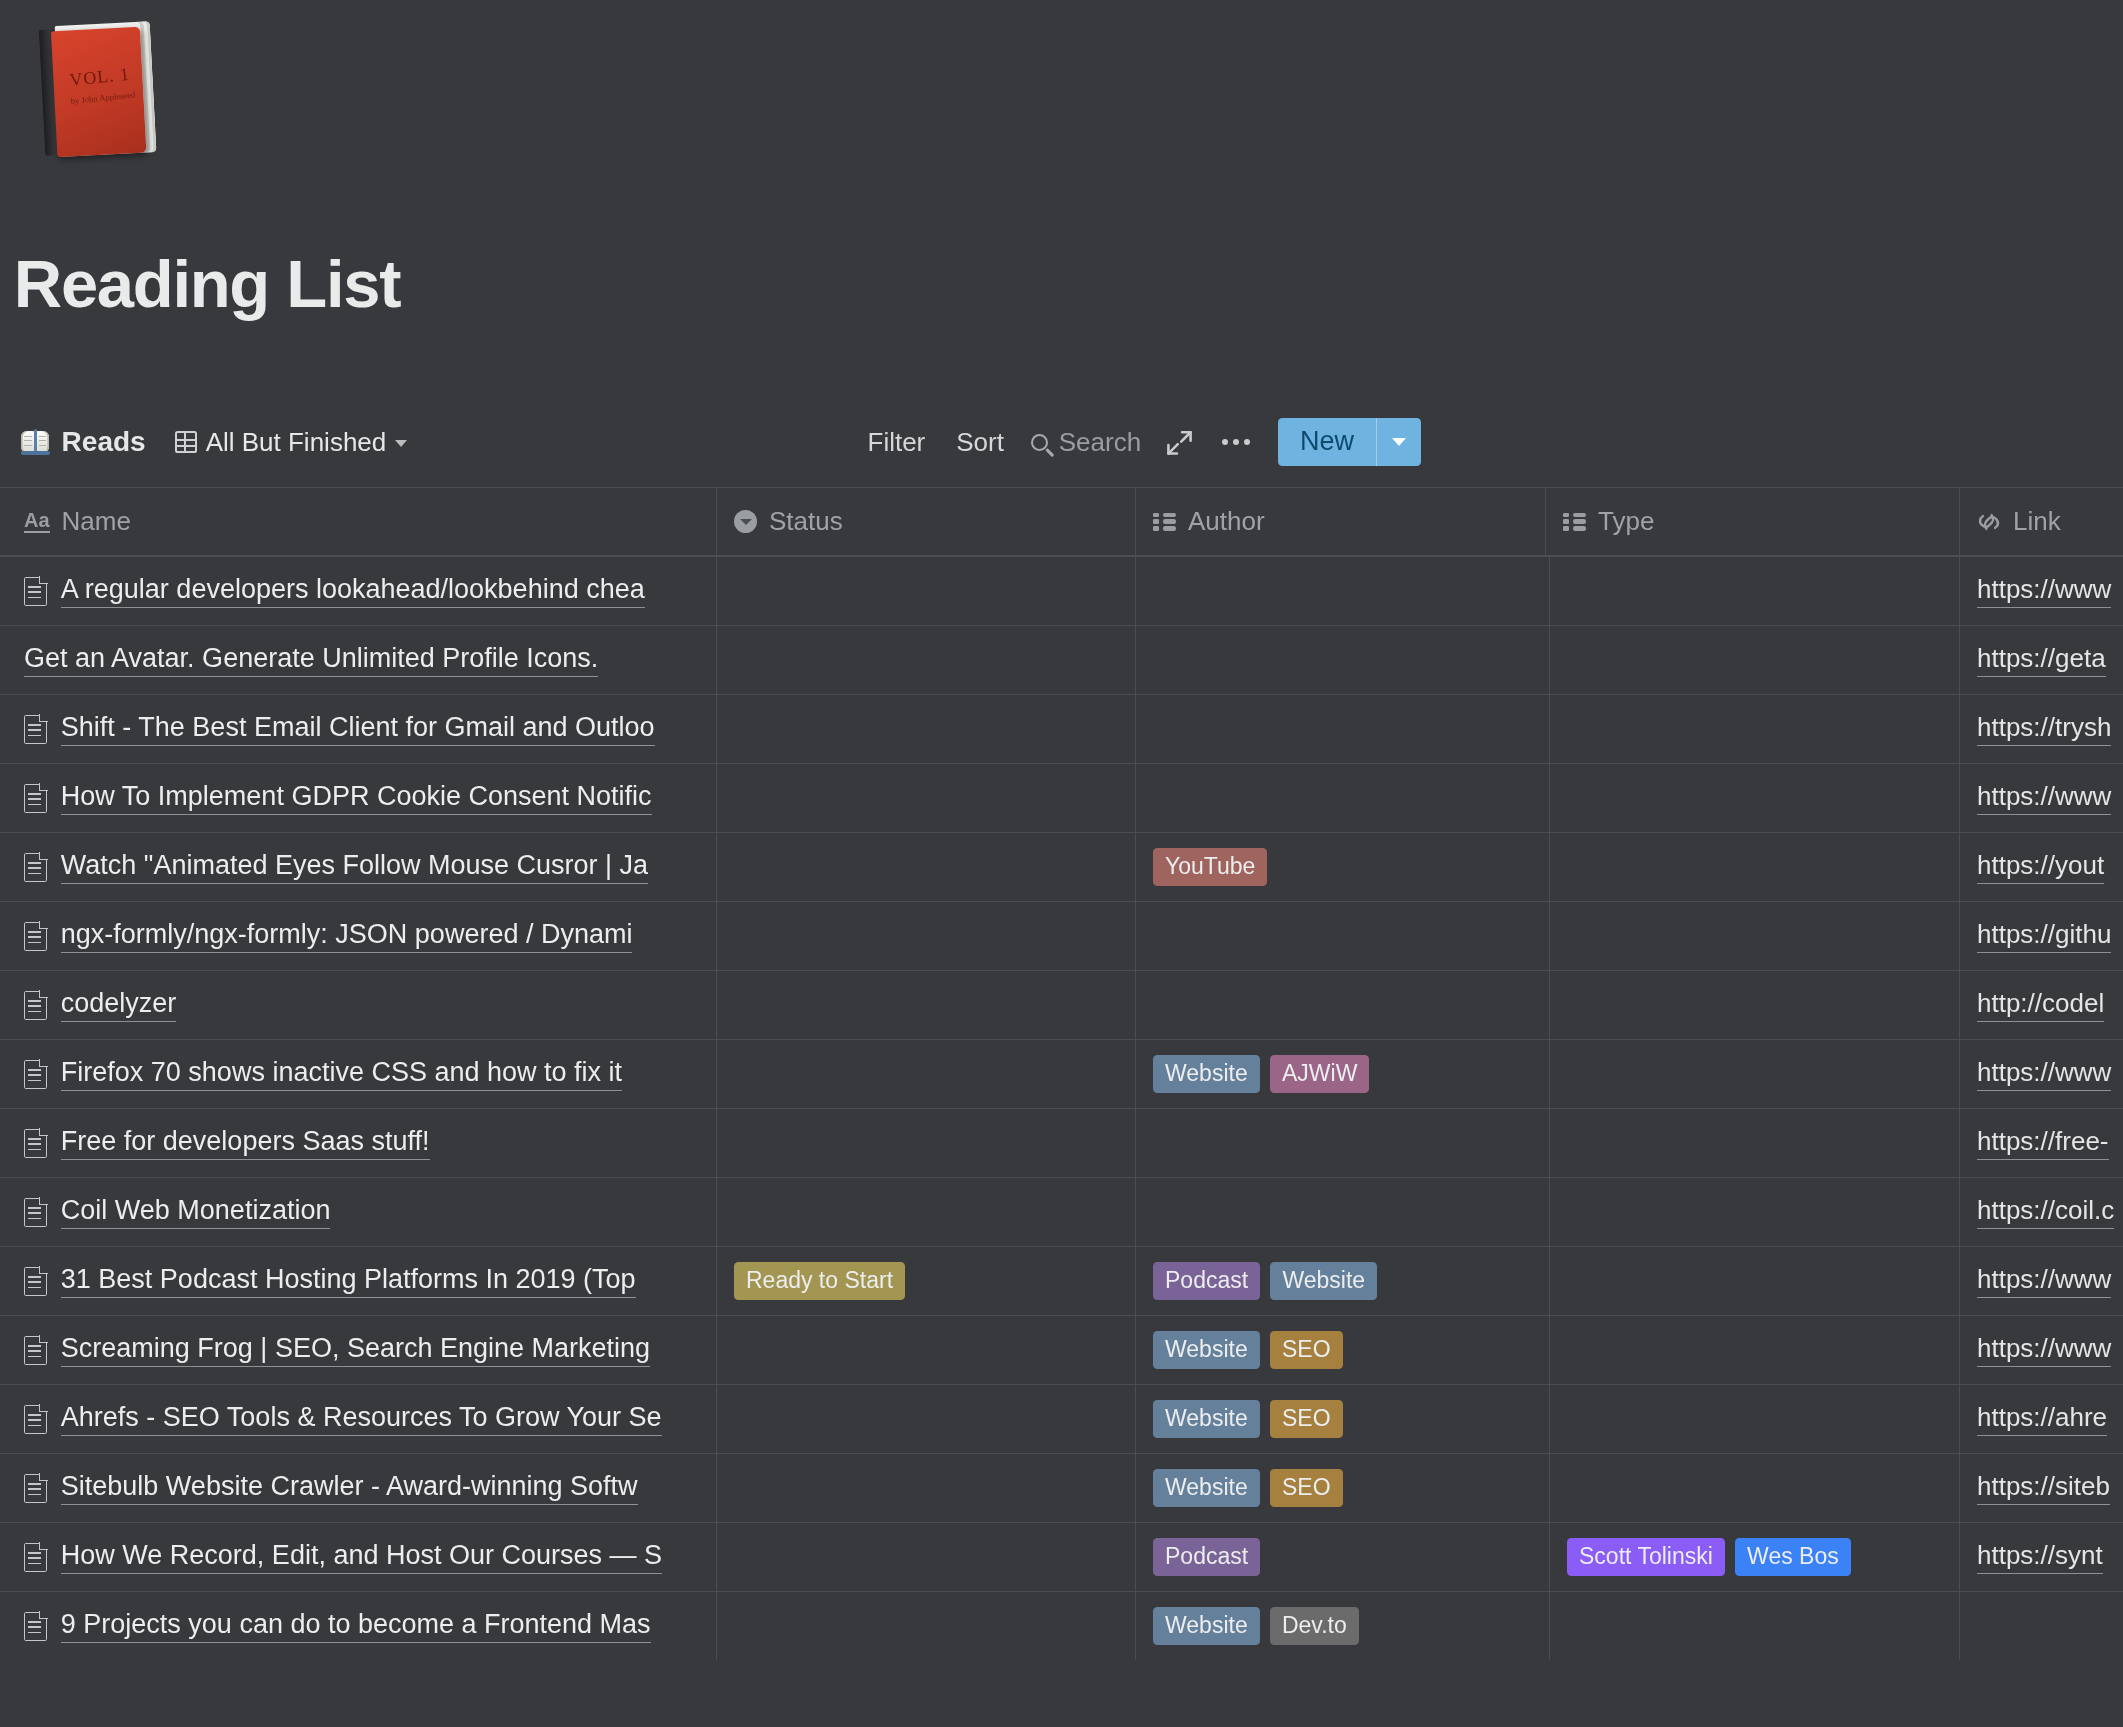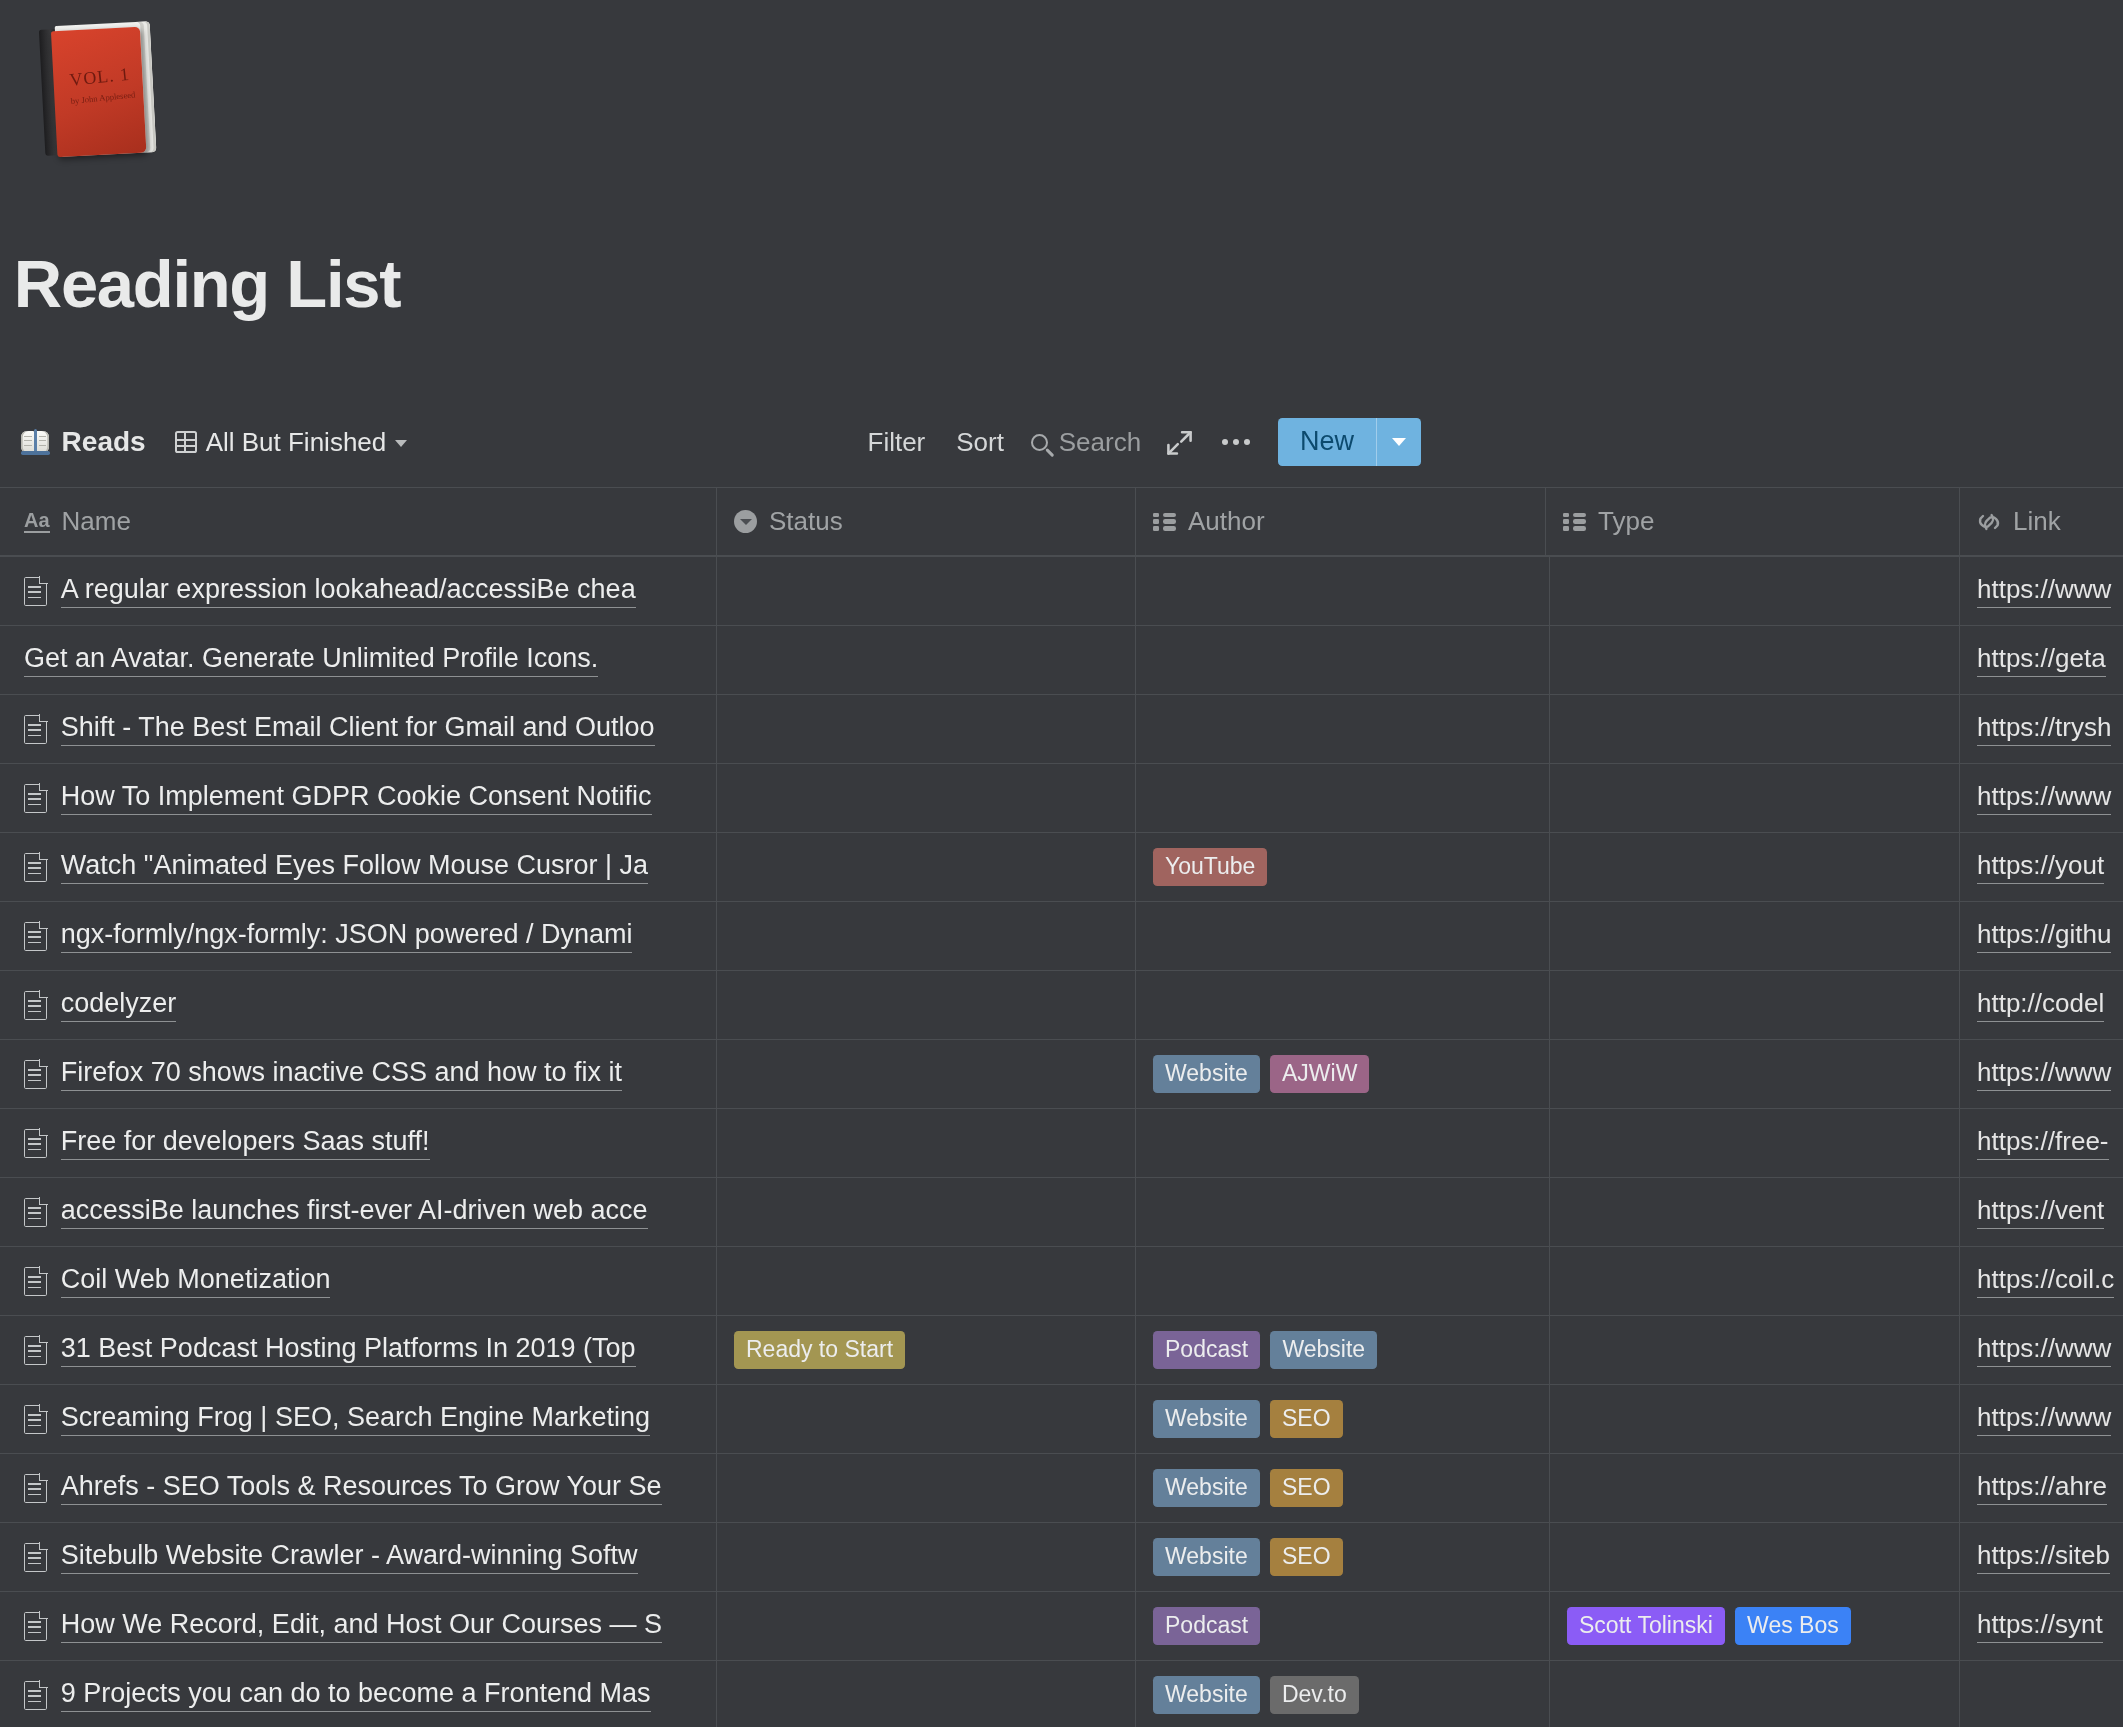--- a/index.html
+++ b/index.html
@@ -221,21 +221,21 @@
   <div id="rows-host">
       <div class="row">
         <div class="cell c-name">
           <div class="pg-ic">
             <div class="sheet"></div>
             <div class="fold"></div>
             <div class="l" style="top:9.5px"></div>
             <div class="l" style="top:14.6px"></div>
             <div class="l" style="top:20px"></div>
           </div>
-          <span class="name-txt">A regular expression lookahead/accessiBe chea</span>
+          <span class="name-txt">A regular developers lookahead/lookbehind chea</span>
         </div>
         <div class="cell c-status"></div>
         <div class="cell c-type"></div>
         <div class="cell c-author"></div>
         <div class="cell c-link">
           <span class="link-txt">https://www</span>
         </div>
       </div>
       <div class="row">
         <div class="cell c-name">
@@ -370,38 +370,20 @@
             <div class="l" style="top:14.6px"></div>
             <div class="l" style="top:20px"></div>
           </div>
           <span class="name-txt">Free for developers Saas stuff!</span>
         </div>
         <div class="cell c-status"></div>
         <div class="cell c-type"></div>
         <div class="cell c-author"></div>
         <div class="cell c-link">
           <span class="link-txt">https://free-</span>
-        </div>
-      </div>
-      <div class="row">
-        <div class="cell c-name">
-          <div class="pg-ic">
-            <div class="sheet"></div>
-            <div class="fold"></div>
-            <div class="l" style="top:9.5px"></div>
-            <div class="l" style="top:14.6px"></div>
-            <div class="l" style="top:20px"></div>
-          </div>
-          <span class="name-txt">accessiBe launches first-ever AI-driven web acce</span>
-        </div>
-        <div class="cell c-status"></div>
-        <div class="cell c-type"></div>
-        <div class="cell c-author"></div>
-        <div class="cell c-link">
-          <span class="link-txt">https://vent</span>
         </div>
       </div>
       <div class="row">
         <div class="cell c-name">
           <div class="pg-ic">
             <div class="sheet"></div>
             <div class="fold"></div>
             <div class="l" style="top:9.5px"></div>
             <div class="l" style="top:14.6px"></div>
             <div class="l" style="top:20px"></div>

